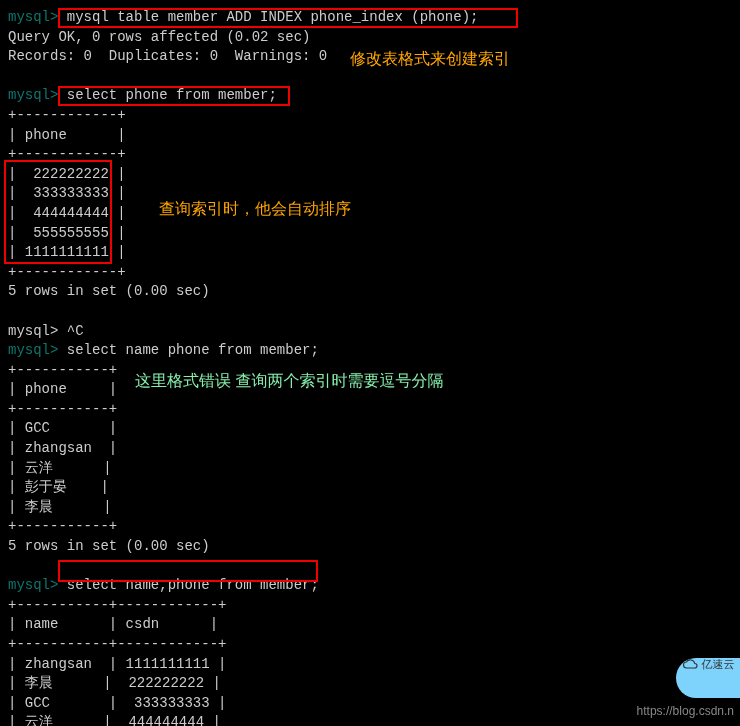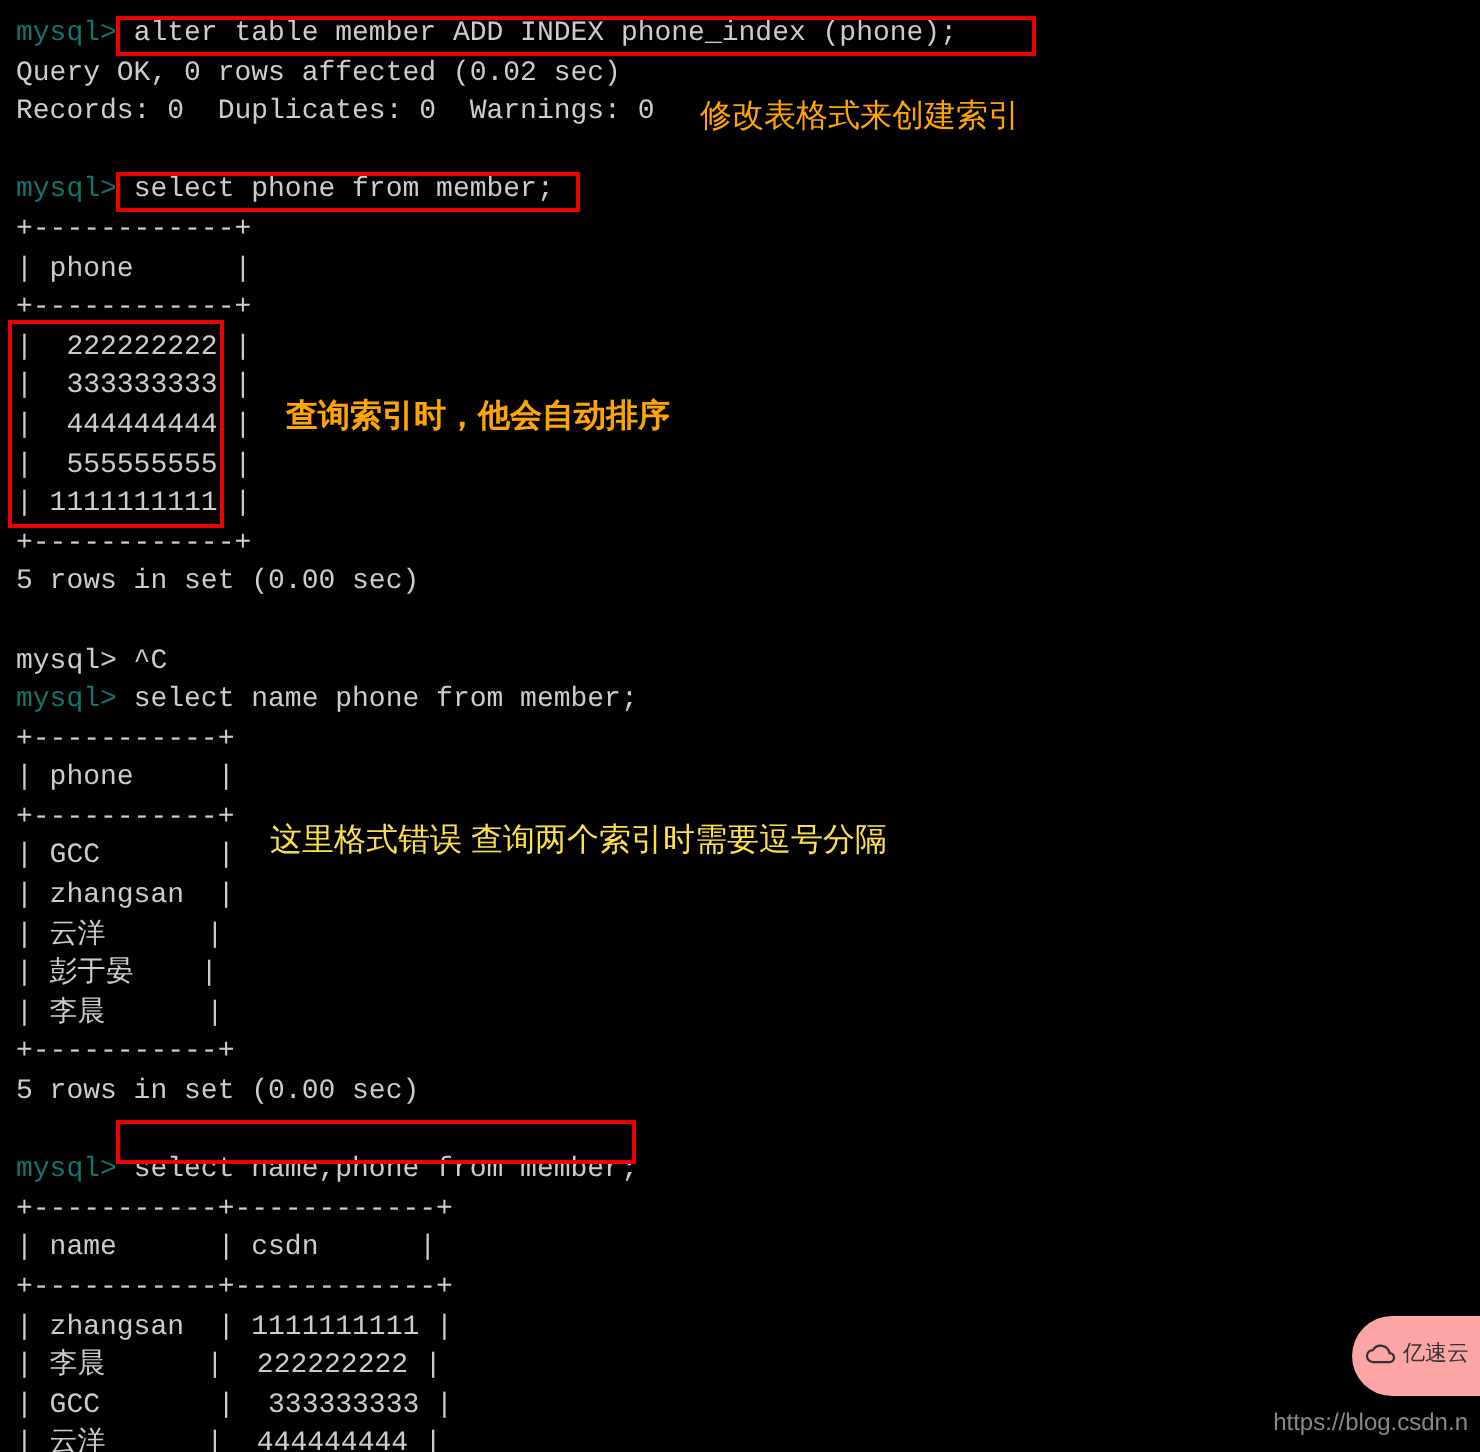--- a/index.html
+++ b/index.html
@@ -22,55 +22,54 @@
       border: 2px solid #e00;
       position: absolute;
       pointer-events: none;
     }
     .annotation {
       position: absolute;
       font-family: "Microsoft YaHei", sans-serif;
       font-size: 16px;
     }
     .ann-orange { color: #ffa500; }
-    .ann-blue { color: #fde047; margin-top: 40px; }
+    .ann-blue { color: #86efac; }
     .watermark {
       position: absolute;
       right: 6px;
       bottom: 6px;
       color: #888;
       font-size: 12px;
       font-family: sans-serif;
       text-align: right;
     }
     .logo {
       position: absolute;
       right: 0;
       bottom: 28px;
       width: 64px;
       height: 40px;
-      background: #fca5a5;
+      background: #7dd3fc;
       border-radius: 20px 0 0 20px;
       display: flex;
-      align-items: center;
       justify-content: center;
       color: #333;
-      font-family: Liberation Serif, serif;
+      font-family: Liberation Mono, monospace;
       font-size: 11px;
     }
     .logo-icon {
       width: 18px;
       height: 14px;
       margin-right: 2px;
     }
   </style>
 </head>
 <body>
 
-<div class="line"><span class="prompt">mysql&gt; </span><span class="cmd">alter table member ADD INDEX phone_index (phone);</span></div>
+<div class="line"><span class="prompt">mysql&gt; </span><span class="cmd">mysql table member ADD INDEX phone_index (phone);</span></div>
 <div class="line">Query OK, 0 rows affected (0.02 sec)</div>
 <div class="line">Records: 0  Duplicates: 0  Warnings: 0</div>
 <div class="line">&nbsp;</div>
 
 <div class="line"><span class="prompt">mysql&gt; </span><span class="cmd">select phone from member;</span></div>
 <div class="line">+------------+</div>
 <div class="line">| phone      |</div>
 <div class="line">+------------+</div>
 <div class="line">|  222222222 |</div>
 <div class="line">|  333333333 |</div>
@@ -103,21 +102,21 @@
 <div class="line">| 李晨      |  222222222 |</div>
 <div class="line">| GCC       |  333333333 |</div>
 <div class="line">| 云洋      |  444444444 |</div>
 
 <div class="redbox" style="left:58px; top:8px; width:460px; height:20px;"></div>
 <div class="redbox" style="left:58px; top:86px; width:232px; height:20px;"></div>
 <div class="redbox" style="left:4px; top:160px; width:108px; height:104px;"></div>
 <div class="redbox" style="left:58px; top:560px; width:260px; height:22px;"></div>
 
 <div class="annotation ann-orange" style="left:350px; top:48px;">修改表格式来创建索引</div>
-<div class="annotation ann-orange" style="left:143px; top:198px;font-weight:bold;">查询索引时，他会自动排序</div>
+<div class="annotation ann-orange" style="left:159px; top:198px;">查询索引时，他会自动排序</div>
 <div class="annotation ann-blue" style="left:135px; top:370px;">这里格式错误 查询两个索引时需要逗号分隔</div>
 
 <div class="logo">
   <svg class="logo-icon" viewBox="0 0 24 16">
       <path d="M6 12a4 4 0 010-8 6 6 0 0111 2 3 3 0 010 6H6z" fill="none" stroke="#333" stroke-width="1.5"></path>
     </svg>
   <span>亿速云</span>
 </div>
 <div class="watermark">https://blog.csdn.n</div>
 

